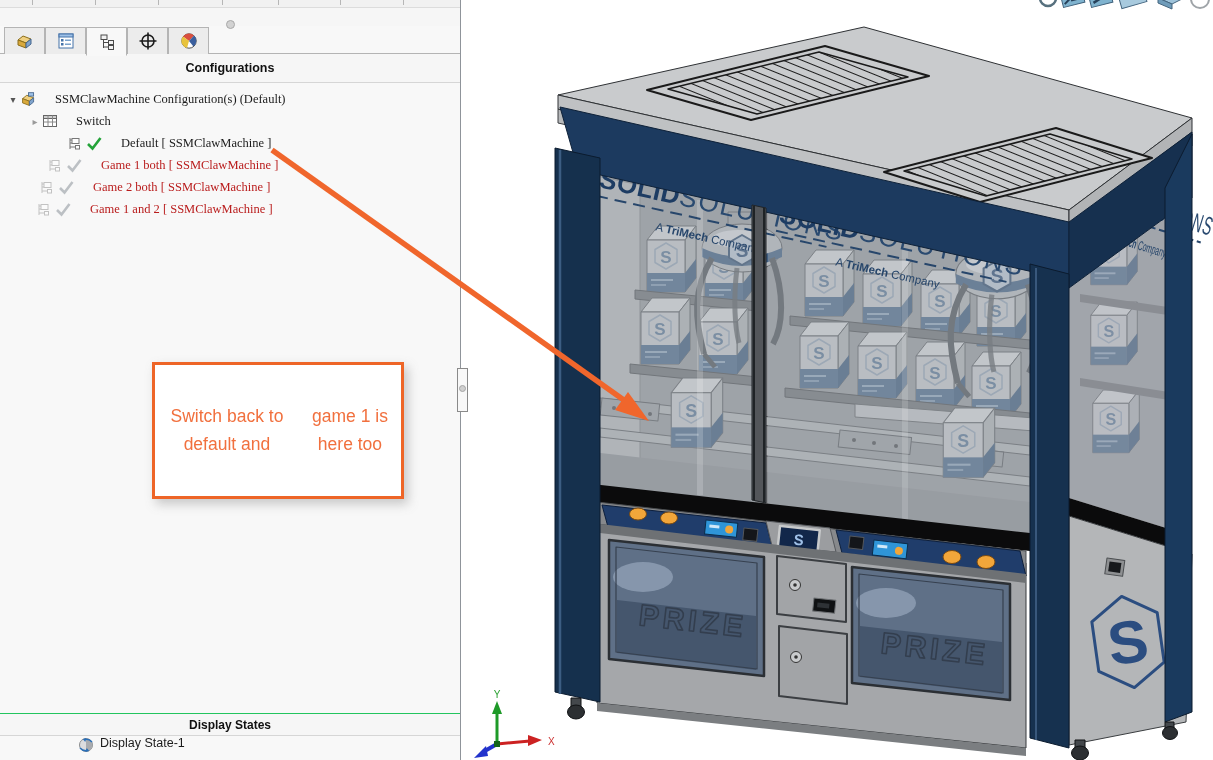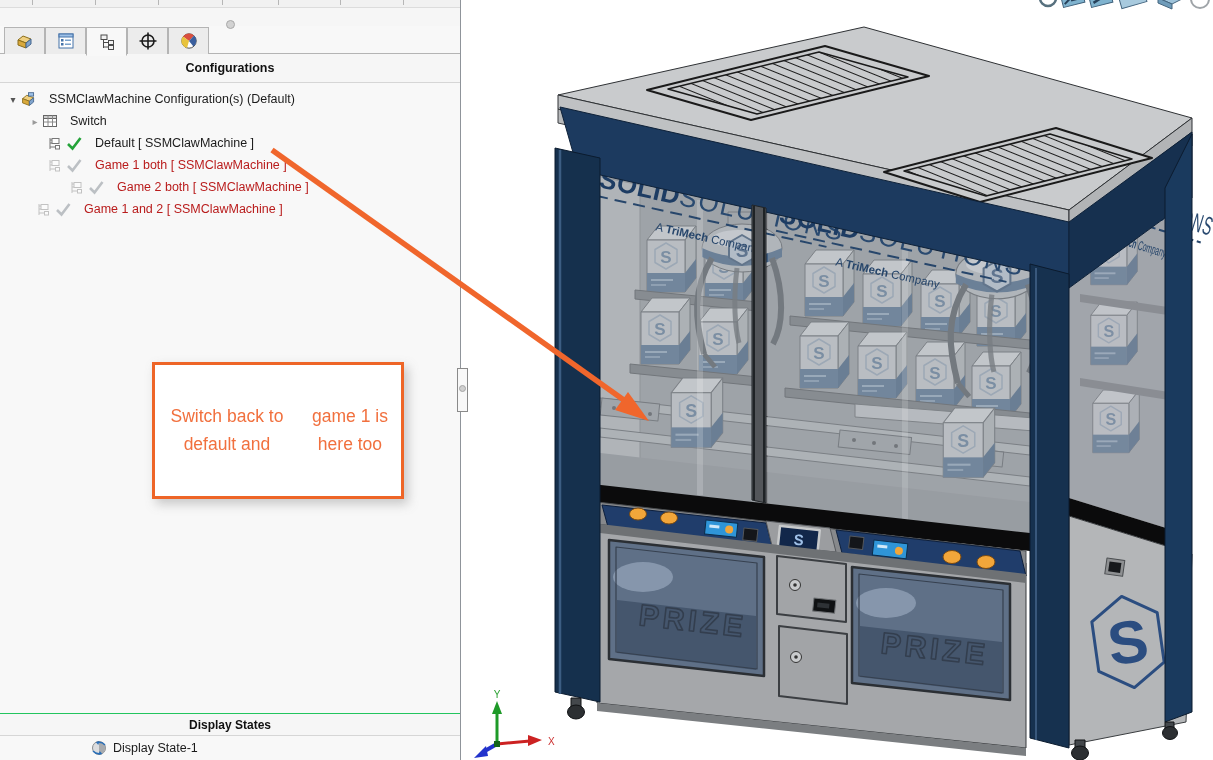--- a/index.html
+++ b/index.html
@@ -20,28 +20,28 @@
   .tab{position:absolute;top:1px;width:39px;height:26px;background:#ececec;
     border:1px solid #b4b4b4;display:flex;align-items:center;justify-content:center;}
   .tab.active{background:#f8f8f8;height:27px;border-bottom:1px solid #f8f8f8;z-index:3;}
   .cfg-header{position:absolute;left:0;top:54px;width:460px;height:28px;background:#f6f6f6;
     border-bottom:1px solid #d6d6d6;display:flex;align-items:center;justify-content:center;
     font-size:12.5px;font-weight:bold;color:#111;}
   .tree{position:absolute;left:0;top:88px;width:460px;}
   .trow{height:22px;display:flex;align-items:center;font-size:12.5px;color:#1b1b1b;white-space:nowrap;}
   .expander{width:14px;font-size:10px;color:#555;text-align:center;}
   .expander.collapsed{color:#9a9a9a;}
-  .tlabel{margin-left:12px;}
+  .tlabel{margin-left:18px;font-family:Liberation Serif, serif;}
   .tlabel.dim{color:#b91c1c;}
   .ticon{flex:0 0 auto;}
 
   .ds-footer{position:absolute;left:0;bottom:0;width:460px;}
   .ds-header{height:21px;background:#f6f6f6;border-top:1px solid #22c55e;border-bottom:1px solid #d6d6d6;
     display:flex;align-items:center;justify-content:center;font-size:12px;font-weight:bold;color:#111;}
-  .ds-row{height:24px;display:flex;align-items:center;font-size:12.5px;color:#1b1b1b;padding-left:77px;margin-left:13px;}
+  .ds-row{height:24px;display:flex;font-size:12.5px;color:#1b1b1b;padding-left:77px;}
 
   .splitter-bump{position:absolute;left:457px;top:368px;width:9px;height:42px;background:#f8f8f8;
     border:1px solid #8a8a8a;z-index:4;}
   .splitter-bump .dot{position:absolute;left:1px;top:16px;width:5px;height:5px;border-radius:50%;
     background:#cfcfcf;border:1px solid #a5a5a5;}
 
   
   .viewport{position:absolute;left:461px;top:0;width:752px;height:760px;background:#ffffff;z-index:1;}
   svg text{font-family:"Liberation Sans",sans-serif;}
 
@@ -131,21 +131,21 @@
       <div class="trow" style="padding-left:28px">
         <span class="expander collapsed">▸</span>
         <svg class="ticon" width="16" height="16" viewBox="0 0 16 16">
           <rect x="1.5" y="2.5" width="13" height="11" fill="#ffffff" stroke="#666"></rect>
           <rect x="1.5" y="2.5" width="13" height="3" fill="#cfcfcf" stroke="#666"></rect>
           <path d="M6 2.5 V13.5 M10.5 2.5 V13.5 M1.5 9 H14.5" stroke="#8a8a8a" stroke-width="1"></path>
         </svg>
         <span class="tlabel">Switch</span>
       </div>
 
-      <div class="trow" style="padding-left:46px">
+      <div class="trow" style="padding-left:66px">
         <svg class="ticon" width="17" height="17" viewBox="0 0 17 17">
           <path d="M4 3 V14 M4 5 H6 M4 8 H6 M4 12 H9.5" stroke="#777" fill="none"></path>
           <rect x="6" y="3.5" width="7" height="5" fill="#fdfdfd" stroke="#777"></rect>
           <rect x="9.5" y="10.5" width="4" height="3.5" fill="#fdfdfd" stroke="#777"></rect>
         </svg>
         <svg class="ticon" width="17" height="15" viewBox="0 0 17 15" style="margin-left:3px">
           <polyline points="2,8 6.5,12.5 14.5,2" fill="none" stroke="#24a339" stroke-width="2.6"></polyline>
         </svg>
         <span class="tlabel">Default [ SSMClawMachine ]</span>
       </div>
@@ -155,21 +155,21 @@
           <path d="M4 3 V14 M4 5 H6 M4 8 H6 M4 12 H9.5" stroke="#c2c2c2" fill="none"></path>
           <rect x="6" y="3.5" width="7" height="5" fill="#fbfbfb" stroke="#c2c2c2"></rect>
           <rect x="9.5" y="10.5" width="4" height="3.5" fill="#fbfbfb" stroke="#c2c2c2"></rect>
         </svg>
         <svg class="ticon" width="17" height="15" viewBox="0 0 17 15" style="margin-left:3px">
           <polyline points="2,8 6.5,12.5 14.5,2" fill="none" stroke="#bcc0c4" stroke-width="2.6"></polyline>
         </svg>
         <span class="tlabel dim">Game 1 both [ SSMClawMachine ]</span>
       </div>
 
-      <div class="trow" style="padding-left:68px">
+      <div class="trow" style="padding-left:38px">
         <svg class="ticon" width="17" height="17" viewBox="0 0 17 17">
           <path d="M4 3 V14 M4 5 H6 M4 8 H6 M4 12 H9.5" stroke="#c2c2c2" fill="none"></path>
           <rect x="6" y="3.5" width="7" height="5" fill="#fbfbfb" stroke="#c2c2c2"></rect>
           <rect x="9.5" y="10.5" width="4" height="3.5" fill="#fbfbfb" stroke="#c2c2c2"></rect>
         </svg>
         <svg class="ticon" width="17" height="15" viewBox="0 0 17 15" style="margin-left:3px">
           <polyline points="2,8 6.5,12.5 14.5,2" fill="none" stroke="#bcc0c4" stroke-width="2.6"></polyline>
         </svg>
         <span class="tlabel dim">Game 2 both [ SSMClawMachine ]</span>
       </div>

